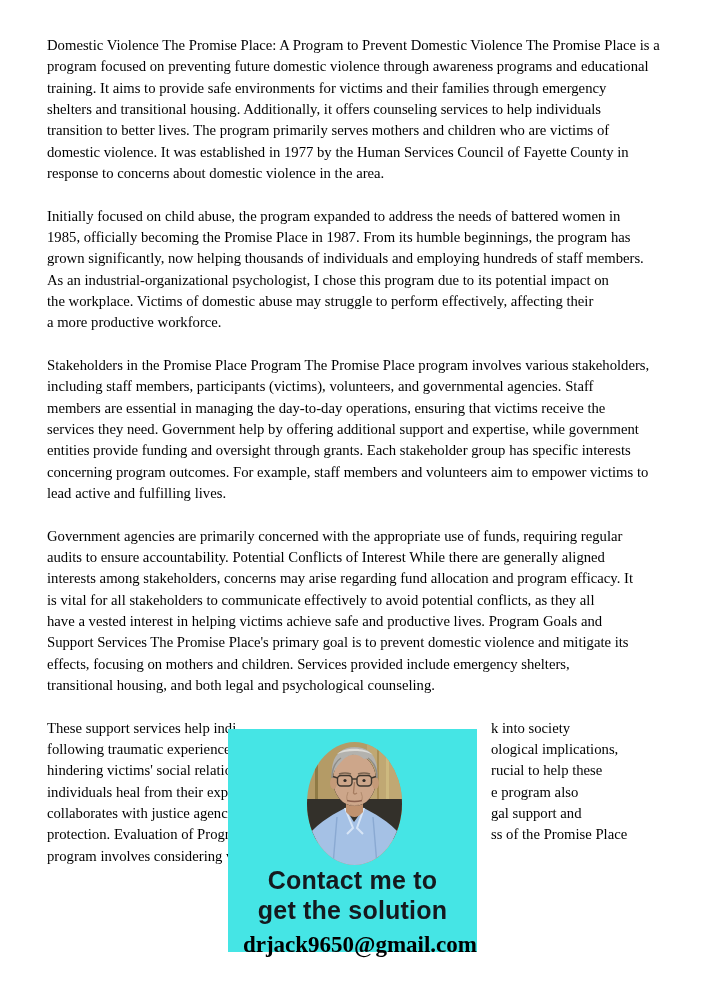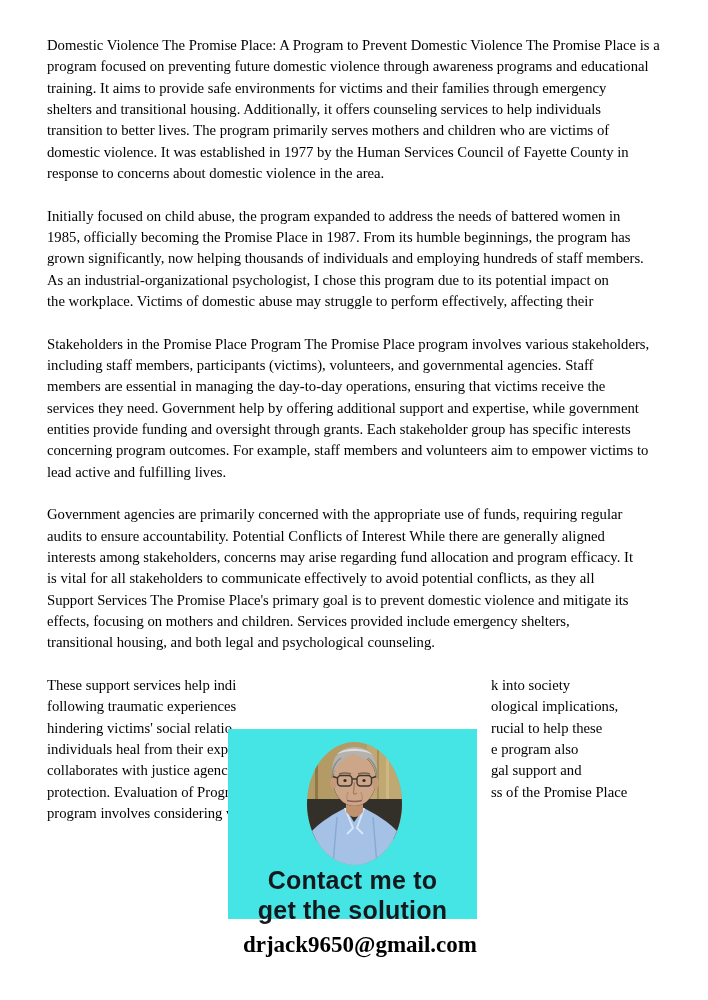--- a/index.html
+++ b/index.html
@@ -33,21 +33,21 @@
   .right-frag {
     position: absolute;
     left: 431px;
     top: 0;
     white-space: nowrap;
     padding-left: 13px;
   }
   .overlay {
     position: absolute;
     left: 228px; top: 729px;
-    width: 249px; height: 190px;
+    width: 249px; height: 223px;
     background: #45E5E5;
     z-index: 5;
   }
   .avatar {
     position: absolute;
     left: 79px; top: 13px;
     width: 95px; height: 123px;
   }
   .contact-heading {
     position: absolute;
@@ -87,35 +87,37 @@
         <div class="line">transition to better lives. The program primarily serves mothers and children who are victims of</div>
         <div class="line">domestic violence. It was established in 1977 by the Human Services Council of Fayette County in</div>
         <div class="line">response to concerns about domestic violence in the area.</div>
       </div>
       <div class="para">
         <div class="line">Initially focused on child abuse, the program expanded to address the needs of battered women in</div>
         <div class="line">1985, officially becoming the Promise Place in 1987. From its humble beginnings, the program has</div>
         <div class="line">grown significantly, now helping thousands of individuals and employing hundreds of staff members.</div>
         <div class="line">As an industrial-organizational psychologist, I chose this program due to its potential impact on</div>
         <div class="line">the workplace. Victims of domestic abuse may struggle to perform effectively, affecting their</div>
+        <div class="line">a more productive workforce.</div>
       </div>
       <div class="para">
         <div class="line">Stakeholders in the Promise Place Program The Promise Place program involves various stakeholders,</div>
         <div class="line">including staff members, participants (victims), volunteers, and governmental agencies. Staff</div>
         <div class="line">members are essential in managing the day-to-day operations, ensuring that victims receive the</div>
         <div class="line">services they need. Government help by offering additional support and expertise, while government</div>
         <div class="line">entities provide funding and oversight through grants. Each stakeholder group has specific interests</div>
         <div class="line">concerning program outcomes. For example, staff members and volunteers aim to empower victims to</div>
         <div class="line">lead active and fulfilling lives.</div>
       </div>
       <div class="para">
         <div class="line">Government agencies are primarily concerned with the appropriate use of funds, requiring regular</div>
         <div class="line">audits to ensure accountability. Potential Conflicts of Interest While there are generally aligned</div>
         <div class="line">interests among stakeholders, concerns may arise regarding fund allocation and program efficacy. It</div>
         <div class="line">is vital for all stakeholders to communicate effectively to avoid potential conflicts, as they all</div>
+        <div class="line">have a vested interest in helping victims achieve safe and productive lives. Program Goals and</div>
         <div class="line">Support Services The Promise Place's primary goal is to prevent domestic violence and mitigate its</div>
         <div class="line">effects, focusing on mothers and children. Services provided include emergency shelters,</div>
         <div class="line">transitional housing, and both legal and psychological counseling.</div>
       </div>
       <div class="para">
         <div class="line"><span>These support services help indi</span><span class="right-frag">k into society</span></div>
         <div class="line"><span>following traumatic experiences</span><span class="right-frag">ological implications,</span></div>
         <div class="line"><span>hindering victims' social relatio</span><span class="right-frag">rucial to help these</span></div>
         <div class="line"><span>individuals heal from their expe</span><span class="right-frag">e program also</span></div>
         <div class="line"><span>collaborates with justice agencie</span><span class="right-frag">gal support and</span></div>

